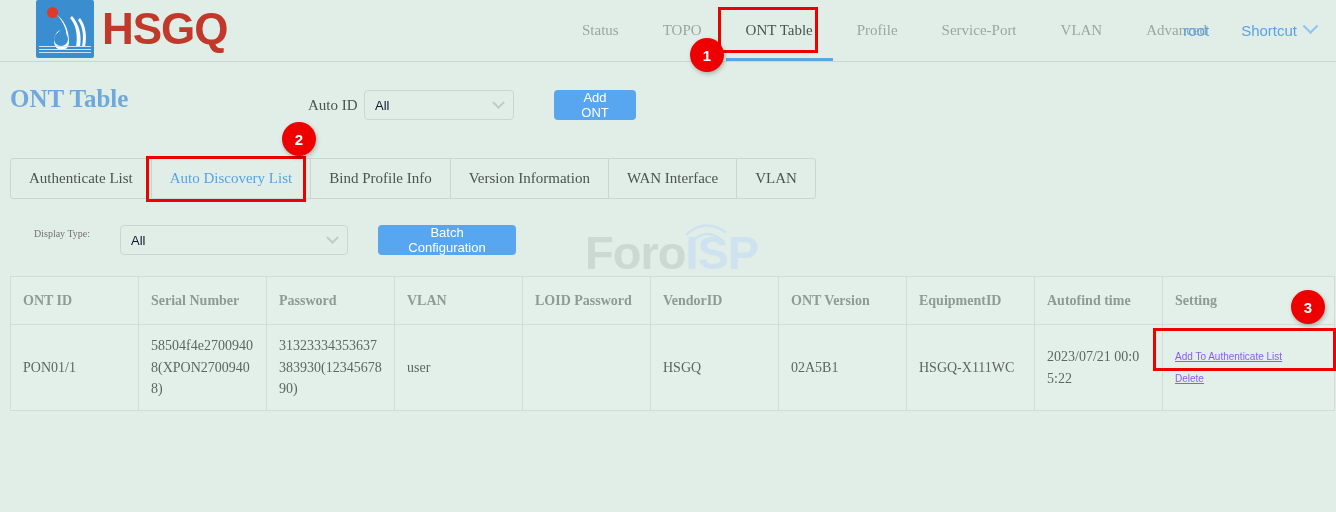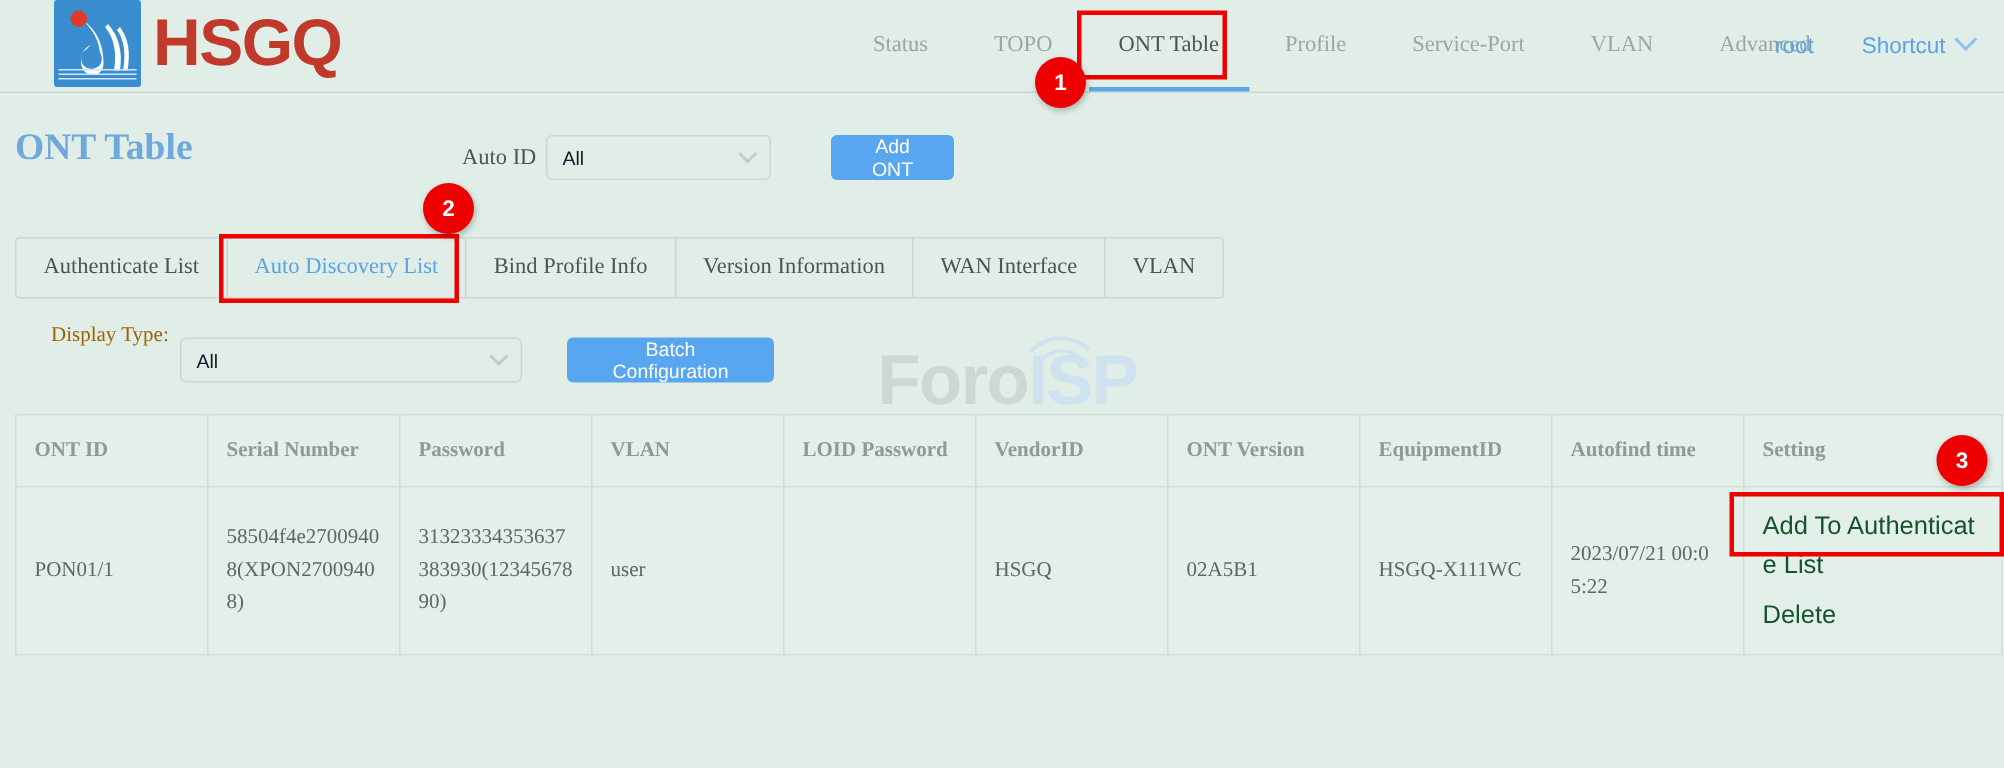--- a/index.html
+++ b/index.html
@@ -160,23 +160,23 @@
     padding: 0 18px;
     border-right: 1px solid #ccd6d1;
     cursor: pointer;
     white-space: nowrap;
   }
   .tab:last-child { border-right: none; }
   .tab.active { color: #5aa2e8; }
 
   
   .display-label {
-    position: absolute; left: 34px; top: 216px;
-    font-family: "Liberation Serif", serif;
-    font-size: 14px; color: #a16207;
+    position: absolute; left: 34px; top: 228px;
+    font-family: "Liberation Serif", serif;
+    font-size: 10px; color: #737373;
   }
 
   
   .watermark {
     position: absolute; left: 585px; top: 225px;
     font-family: "Liberation Sans", sans-serif;
     font-weight: bold; font-size: 47px;
     letter-spacing: -1px;
     user-select: none;
     pointer-events: none;
@@ -213,24 +213,25 @@
   table.ont td {
     font-size: 14px;
     color: #5c6763;
     height: 80px;
     line-height: 1.55;
   }
   td.setting-cell { text-align: center; padding: 6px 10px; }
   .link {
     display: block;
     font-family: "Liberation Sans", sans-serif;
-    font-size: 17px;
-    color: #14532d;
+    font-size: 10px;
+    color: #8b5cf6;
     cursor: pointer;
     padding: 3px 0;
+    text-decoration: underline;
   }
 
   
   .redbox {
     position: absolute;
     border: 3px solid #ee0000;
     pointer-events: none;
     box-sizing: border-box;
   }
   #redbox-1 { left: 718px; top: 7px;  width: 100px; height: 46px; }

